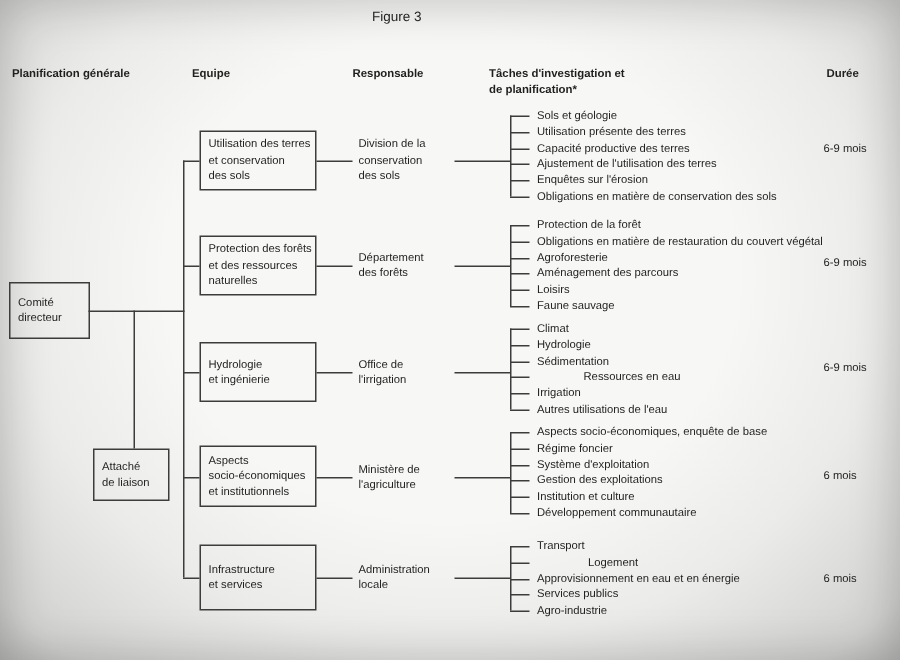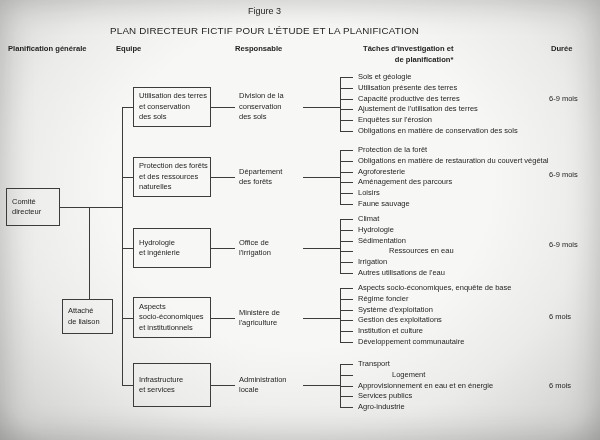--- a/index.html
+++ b/index.html
@@ -37,26 +37,25 @@
   .hline,.vline{background:#3c3c3c;}
   .hline{height:1px;}
   .vline{width:1px;}
   #footnote{left:5px;top:421px;font-size:7.4px;}
 </style>
 </head>
 <body>
 
 <div id="page">
   <div id="figure-label" class="abs center-text">Figure 3</div>
-  <div id="main-title" class="abs center-text">PLAN DIRECTEUR FICTIF POUR L'ÉTUDE ET LA PLANIFICATION</div>
 
   <div class="abs col-header" style="left:8px;">Planification générale</div>
-  <div class="abs col-header" style="left:116px;">Equipe</div>
+  <div class="abs col-header" style="left:128px;">Equipe</div>
   <div class="abs col-header" style="left:235px;">Responsable</div>
-  <div class="abs col-header" style="left:363px;text-align:right;">Tâches d'investigation et
+  <div class="abs col-header" style="left:326px;">Tâches d'investigation et
 de planification*</div>
   <div class="abs col-header" style="left:551px;">Durée</div>
 
   <div class="abs box" style="left:62px;top:299px;width:51px;height:35px;">
     <span>Attaché
 de liaison</span>
   </div>
   <div class="abs box" style="left:6px;top:188px;width:54px;height:38px;">
     <span>Comité
 directeur</span>

